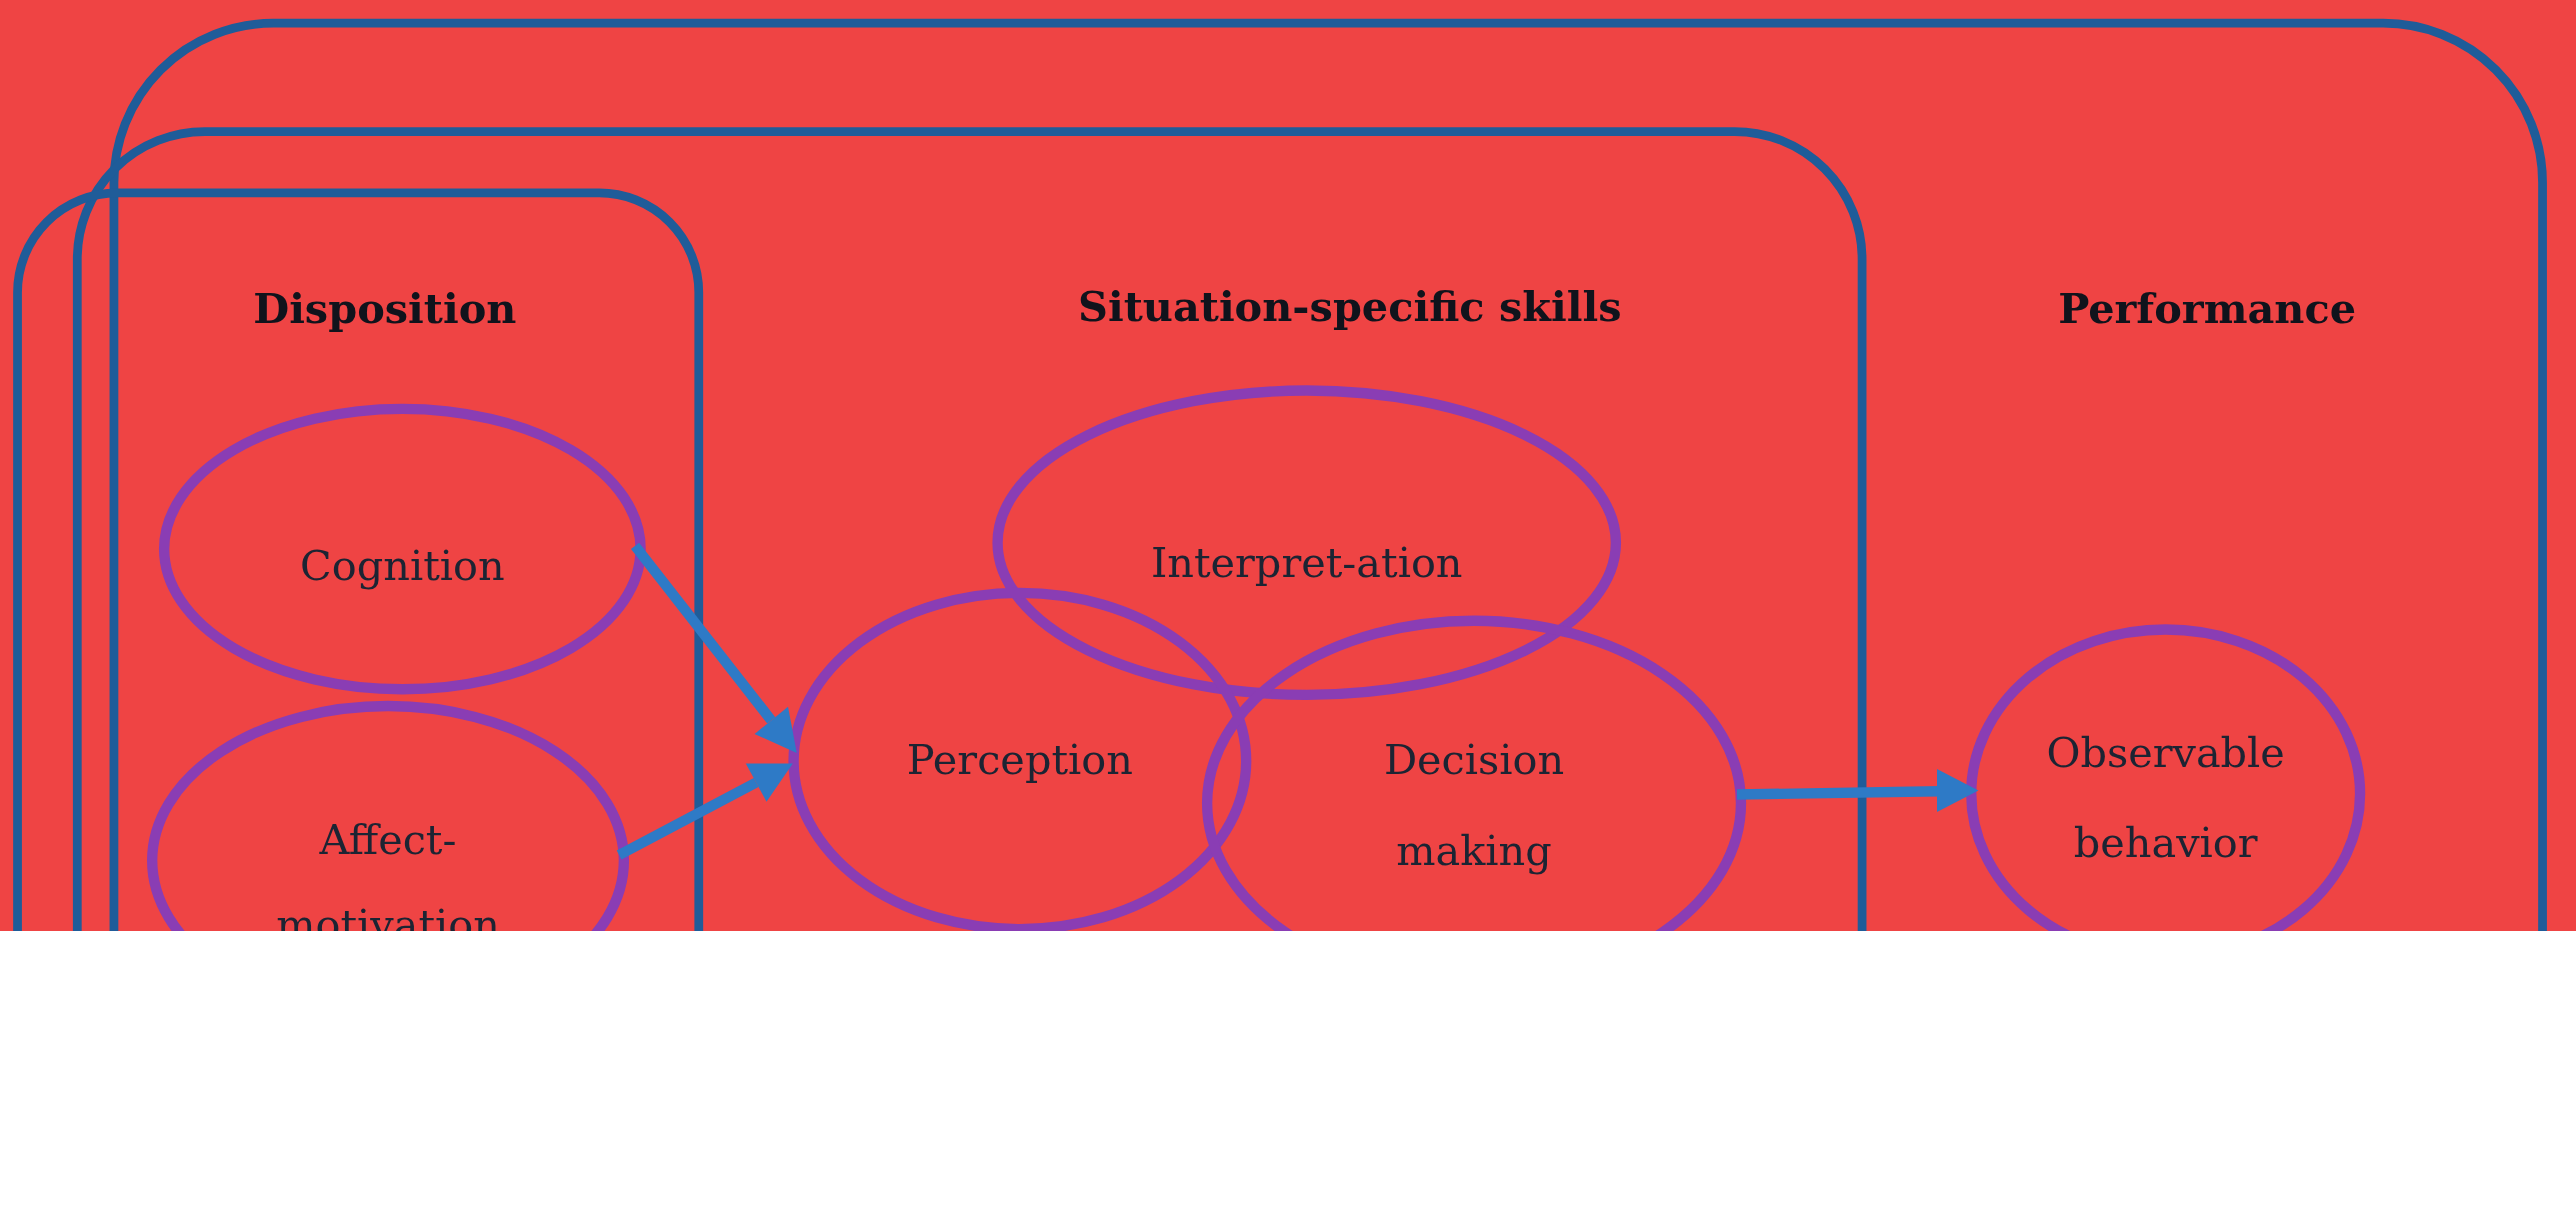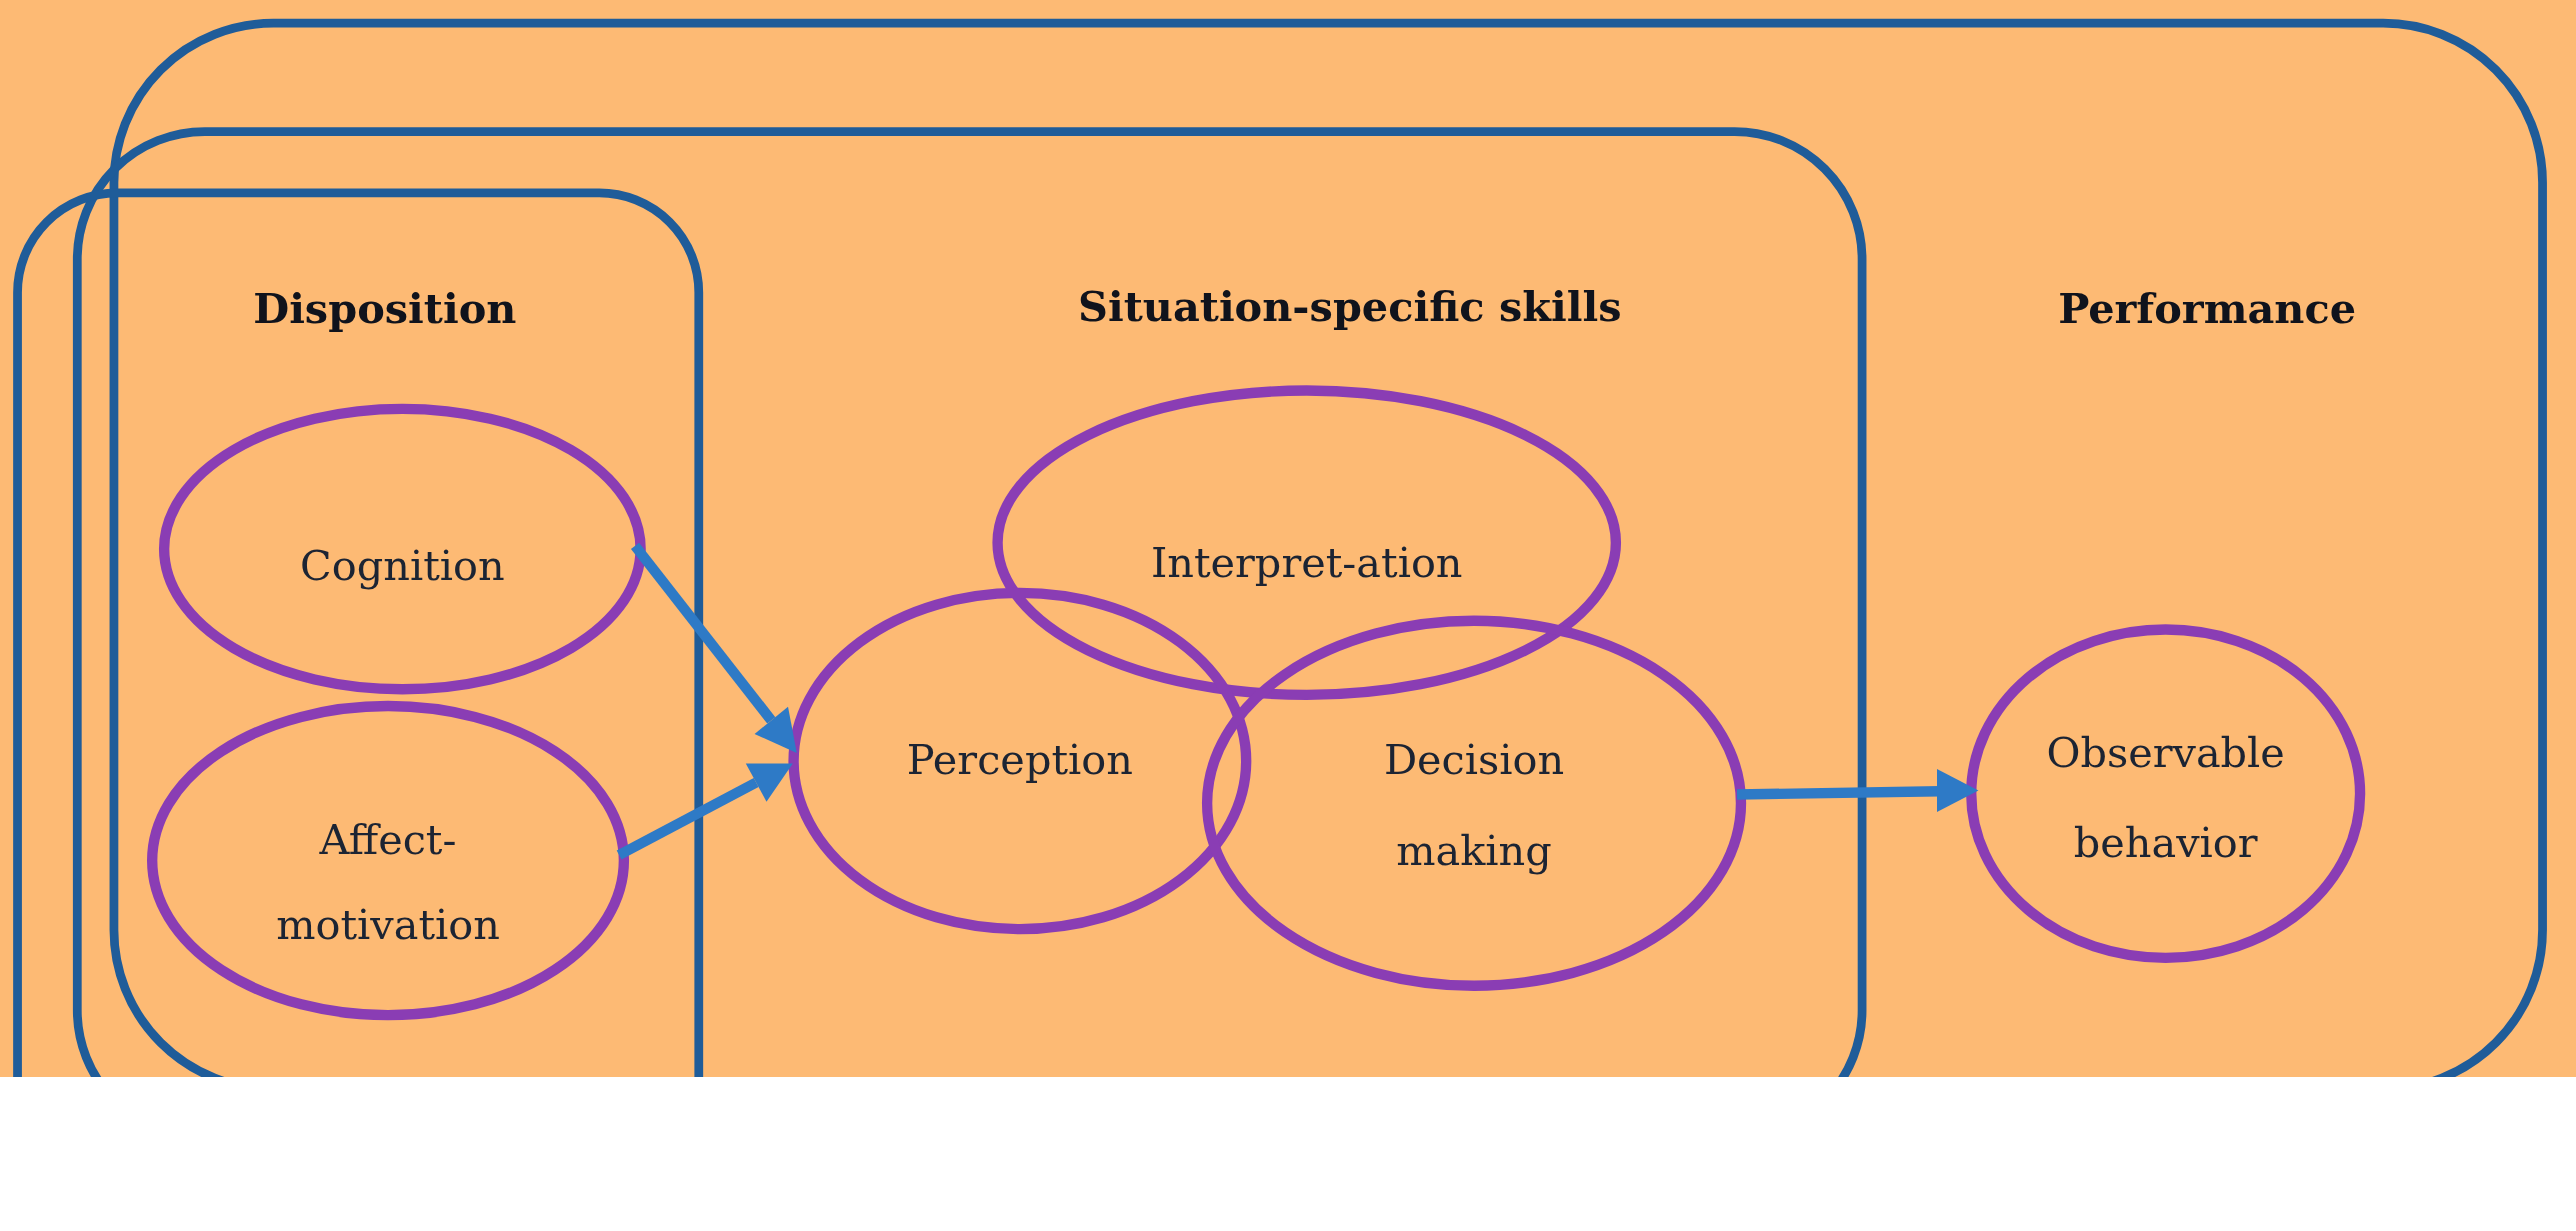--- a/index.html
+++ b/index.html
@@ -3,22 +3,22 @@
 <meta charset="utf-8">
 <style>
   html, body {
     margin: 0;
     padding: 0;
     background: #ffffff;
   }
   #stage {
     position: relative;
     width: 2576px;
-    height: 1077px;
-    background: #fdba74;
+    height: 931px;
+    background: #ef4444;
     overflow: hidden;
   }
   svg {
     display: block;
   }
   text {
     font-family: "DejaVu Serif", "Liberation Serif", serif;
   }
   .container-label {
     font-size: 52px;

